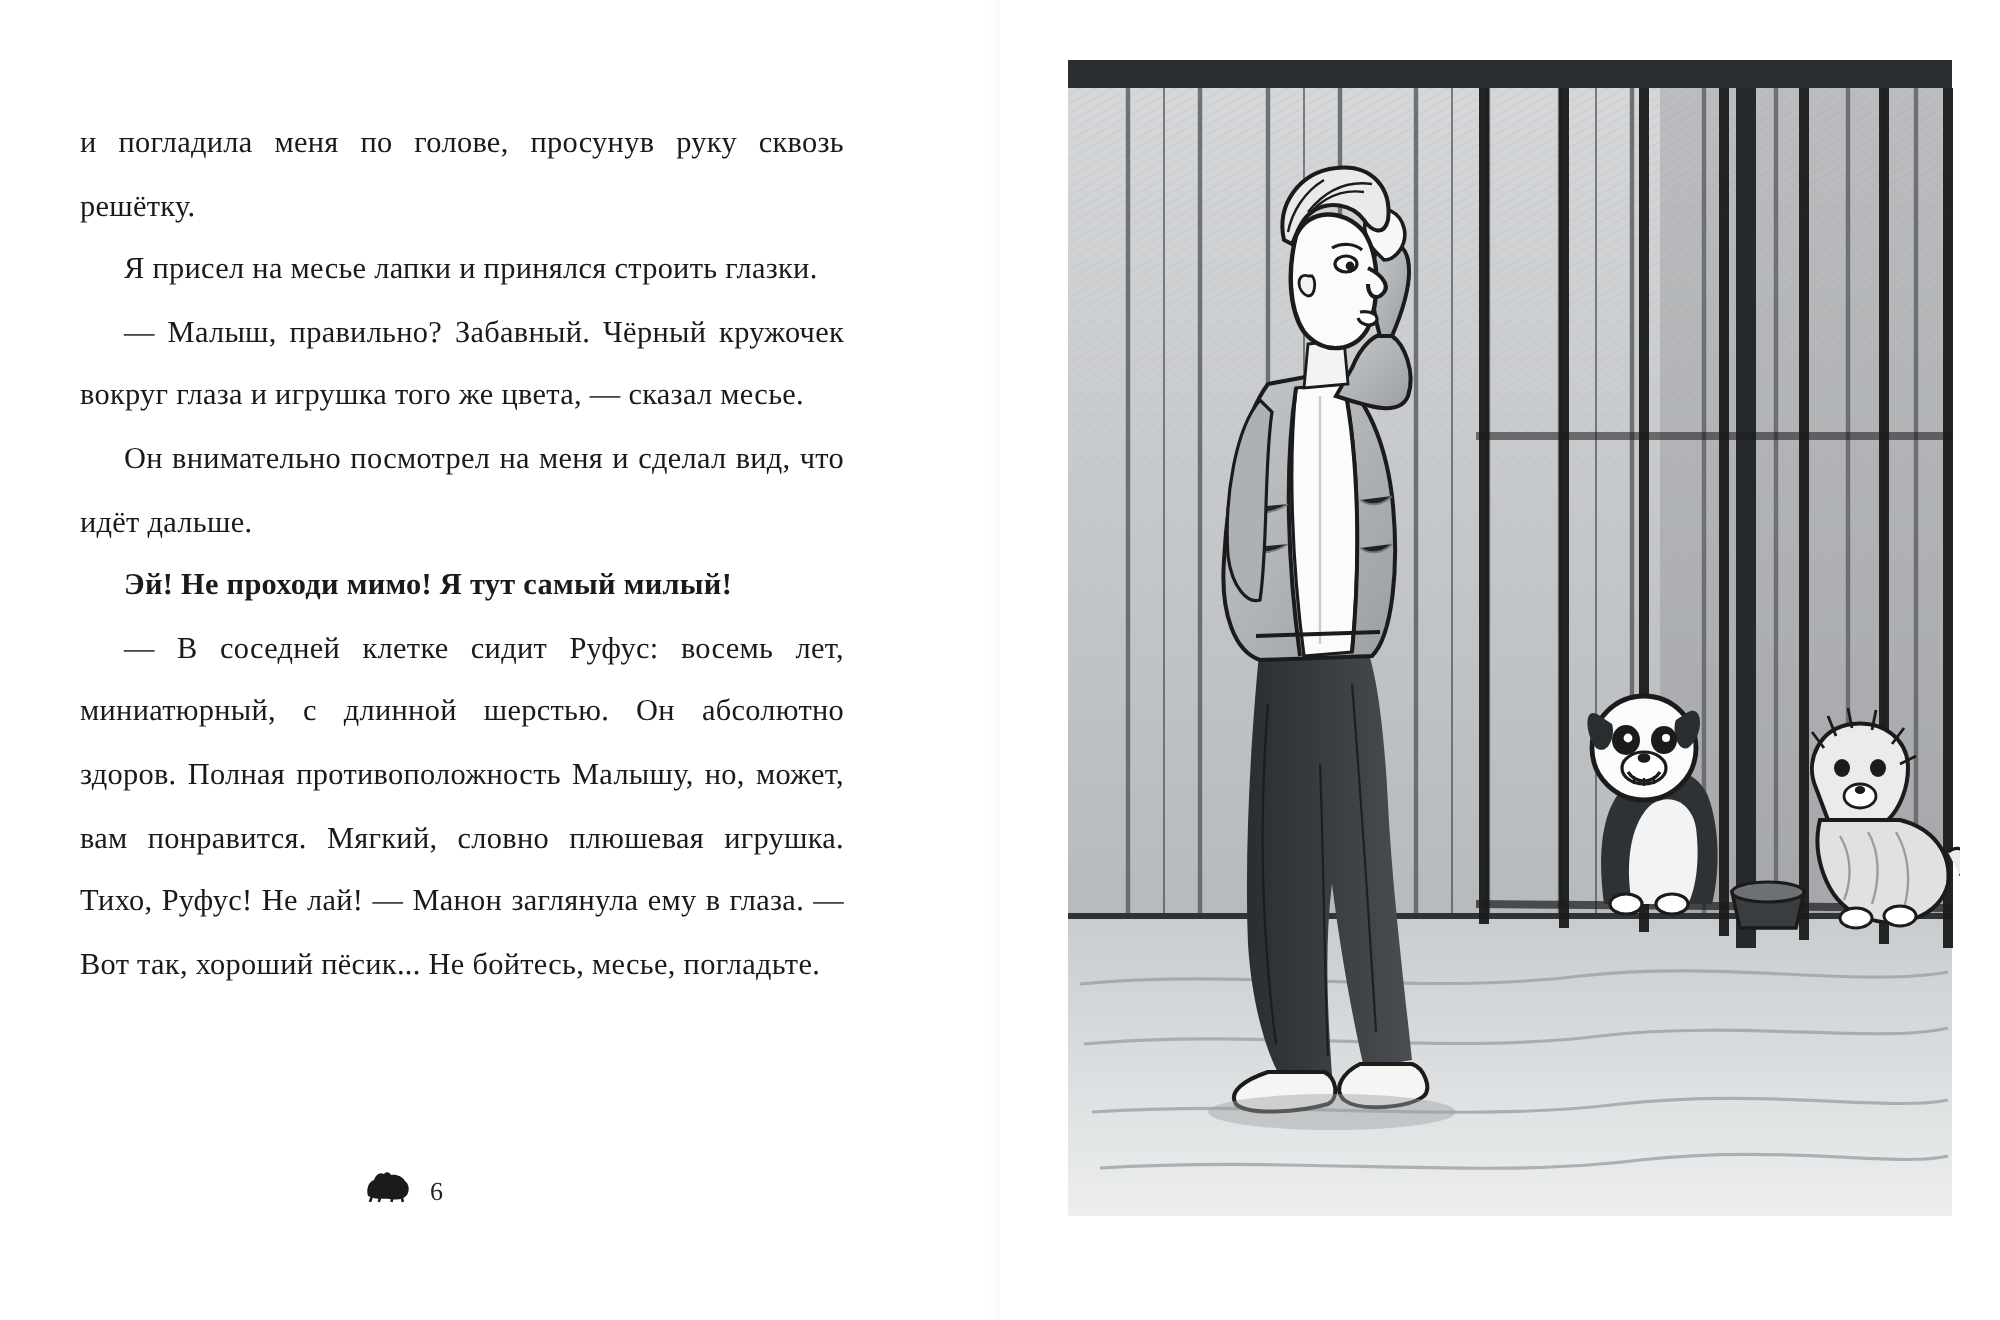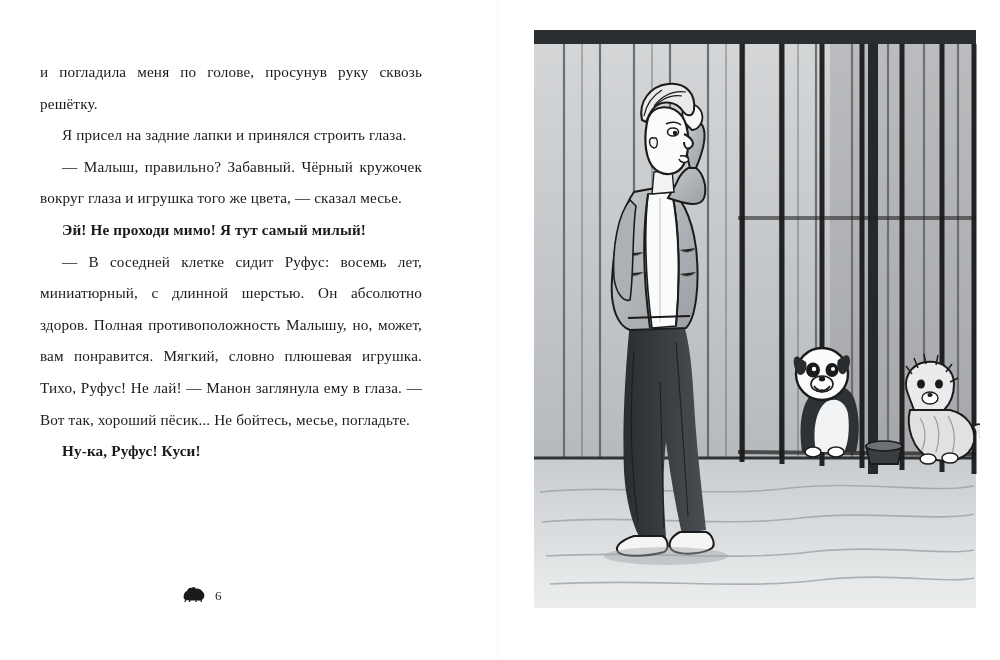--- a/index.html
+++ b/index.html
@@ -83,25 +83,25 @@
   .illus-frame svg { display: block; }
 </style>
 </head>
 <body>
 
 <div class="spread">
 
   <div class="page-left">
     <div class="body-text">
       <p>и погладила меня по голове, просунув руку сквозь решётку.</p>
-      <p class="indent">Я присел на задние лапки и принялся строить глаза.</p>
+      <p class="indent">Я присел на месье лапки и принялся строить глазки.</p>
       <p class="indent">— Малыш, правильно? Забавный. Чёрный кружочек вокруг глаза и игрушка того же цвета, — сказал месье.</p>
+      <p class="indent">Он внимательно посмотрел на меня и сделал вид, что идёт дальше.</p>
       <p class="italic">Эй! Не проходи мимо! Я тут самый милый!</p>
       <p class="indent">— В соседней клетке сидит Руфус: восемь лет, миниатюрный, с длинной шерстью. Он абсолютно здоров. Полная противоположность Малышу, но, может, вам понравится. Мягкий, словно плюшевая игрушка. Тихо, Руфус! Не лай! — Манон заглянула ему в глаза. — Вот так, хороший пёсик... Не бойтесь, месье, погладьте.</p>
-      <p class="italic">Ну-ка, Руфус! Куси!</p>
     </div>
 
     <div class="folio">
       <span>
         <svg width="24" height="16" viewBox="0 0 24 16" aria-hidden="true">
           <path d="M2 13 C1 10 2 6 5 5 C6 2 8 1 10 2 C11 0.5 13 1 13.5 2.5
                    C16 2 19 3 20.5 5.5 C22.5 7 23 10 21.5 12.5
                    C20 14.6 17 15 14 14.6 C11 14.2 8 14.6 5.5 14.2 Z" fill="#1b1b1b"></path>
           <path d="M4 13 L3 16 M8 13.8 L7.4 16 M14 14.4 L13.8 16 M19 14 L19.4 16" stroke="#1b1b1b" stroke-width="1.3" fill="none"></path>
         </svg>

